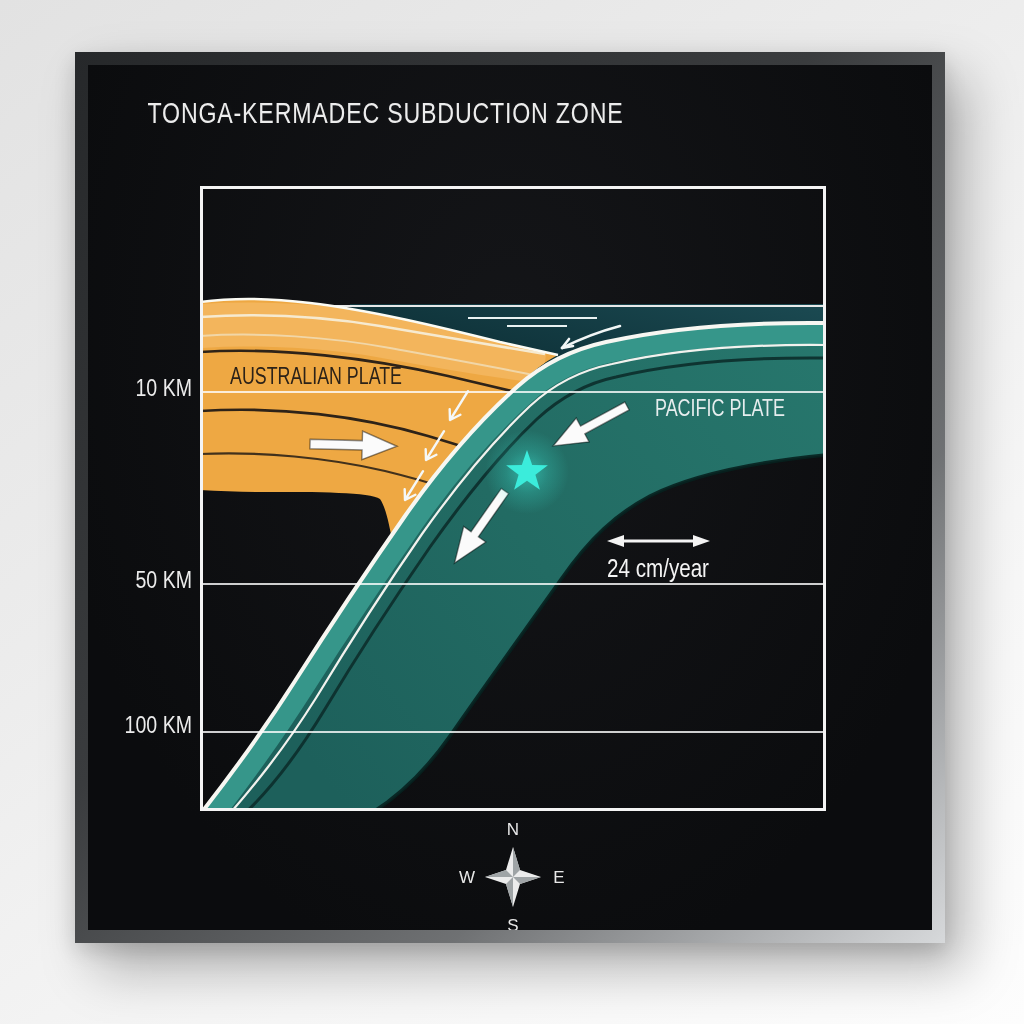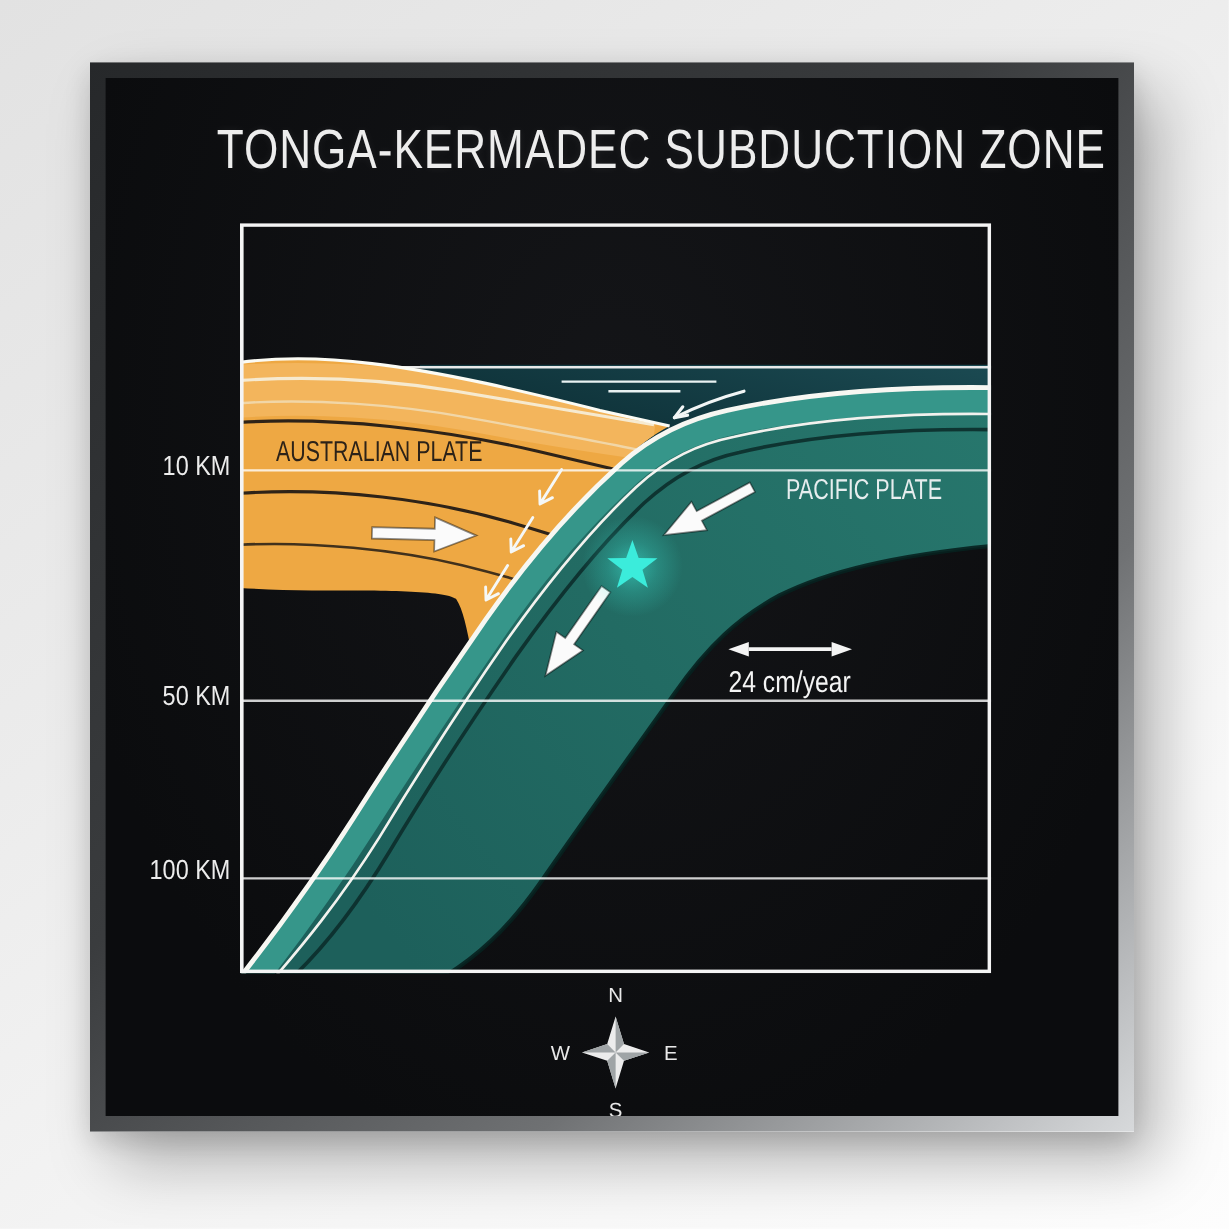--- a/index.html
+++ b/index.html
@@ -6,21 +6,21 @@
     font-family:"Liberation Sans",sans-serif;}
   .wall{position:absolute;inset:0;
     background:linear-gradient(145deg,#e2e2e2 0%,#ececec 38%,#f6f6f6 70%,#fdfdfd 100%);}
   .frame{position:absolute;left:75px;top:52px;width:870px;height:891px;box-sizing:border-box;
     padding:13px;
     background:linear-gradient(135deg,#26282a 0%,#3a3c3e 42%,#6f7173 72%,#d7d9db 100%);
     box-shadow:20px 26px 50px rgba(0,0,0,.28),0 8px 20px rgba(0,0,0,.14);}
   .poster{position:relative;width:100%;height:100%;overflow:hidden;
     background:radial-gradient(ellipse at 50% 32%,#141518 0%,#0b0c0e 78%);}
   .title{position:absolute;top:32px;left:0;width:100%;text-align:left;
-    color:#ededed;font-size:46px;font-weight:400;white-space:nowrap;}
+    color:#ededed;font-size:29px;font-weight:400;white-space:nowrap;}
   .title span{display:inline-block;transform:scaleX(0.8);letter-spacing:1px;
     text-shadow:0 0 8px rgba(255,255,255,.07);}
   .diagram{position:absolute;left:112px;top:121px;width:626px;height:625px;}
   .depth-label{position:absolute;left:0;width:104px;text-align:right;color:#ececec;
     font-size:23px;transform:translateY(-50%) scaleX(.85);transform-origin:right center;
     white-space:nowrap;}
   .dl-10{top:323px;} .dl-50{top:515px;} .dl-100{top:660px;}
   .compass{position:absolute;left:360px;top:745px;width:130px;height:130px;}
   svg text{font-family:"Liberation Sans",sans-serif;}
 </style>

